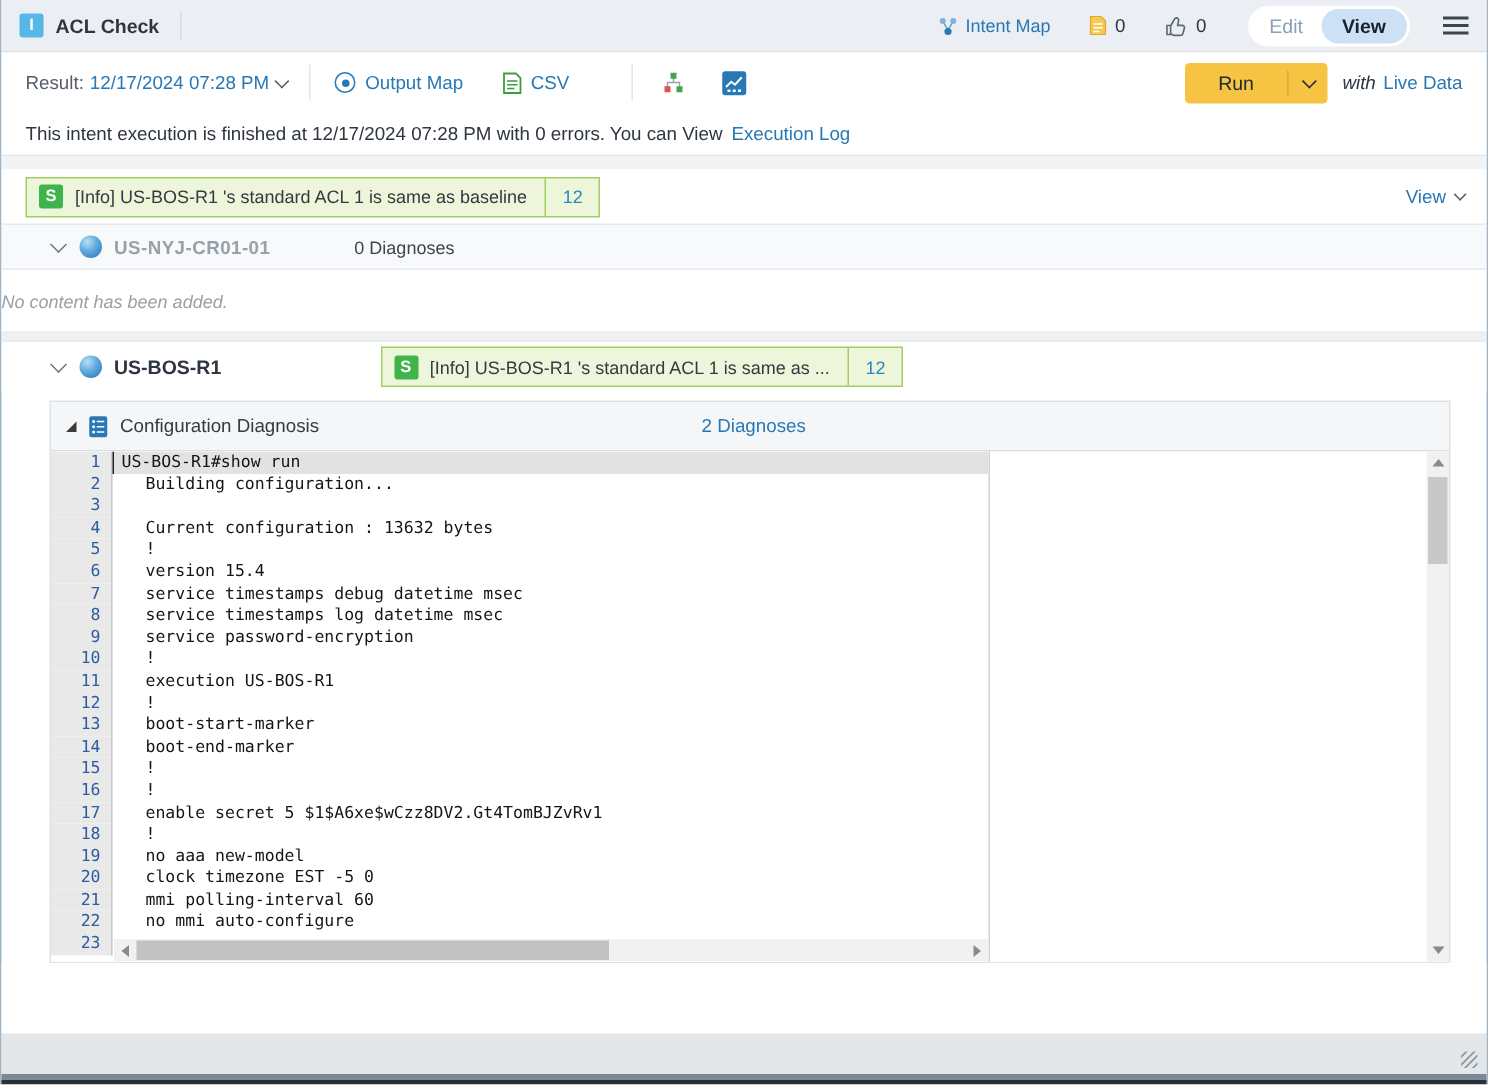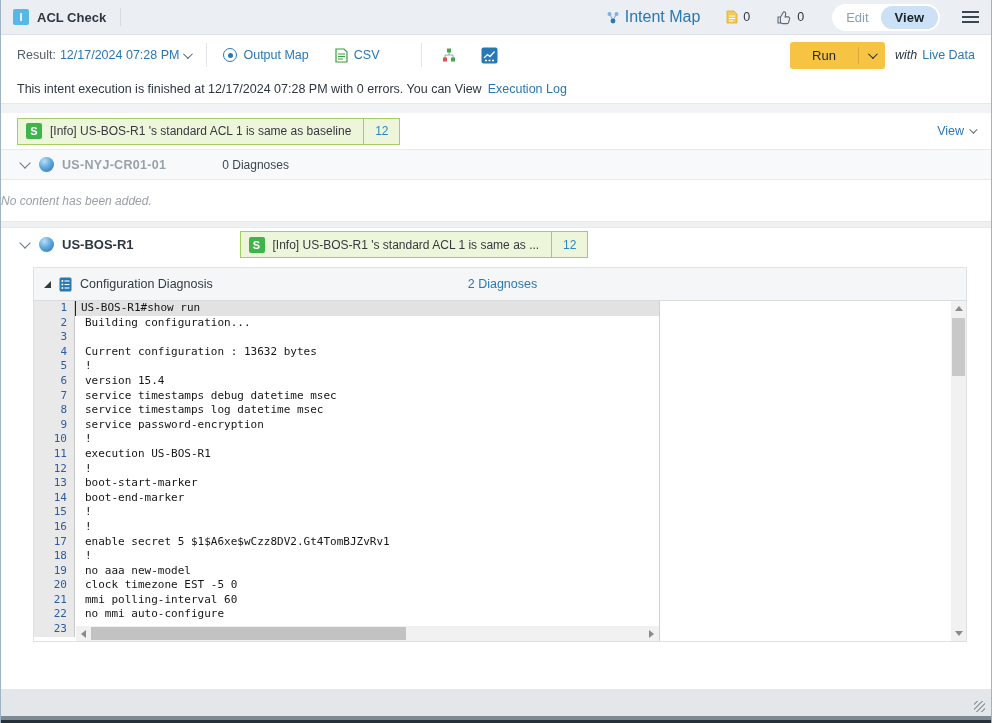--- a/index.html
+++ b/index.html
@@ -17,21 +17,21 @@
   .tb-close { color:#fff; font-size:17px; line-height:17px; font-weight:normal; }
 
   
   .appheader { height:35px; flex:0 0 35px; background:#ebeef2; border-bottom:1px solid #dde1e6;
                display:flex; align-items:center; padding:0 12px; }
   .intent-icon { width:16px; height:16px; background:#57b7e8; border-radius:2px; color:#fff;
                  font-size:11px; font-weight:bold; display:flex; align-items:center; justify-content:center; }
   .intent-name { font-size:13px; font-weight:bold; color:#2e3640; margin-left:8px; }
   .hd-sep { width:1px; height:18px; background:#d6dbe0; margin-left:14px; }
   .hd-right { margin-left:auto; display:flex; align-items:center; }
-  .hd-link { display:flex; align-items:center; gap:5px; color:#2878b4; font-size:16px; cursor:pointer; }
+  .hd-link { display:flex; align-items:center; gap:5px; color:#2878b4; font-size:12px; cursor:pointer; }
   .hd-count { display:flex; align-items:center; gap:5px; margin-left:26px; font-size:12.5px; color:#2e3640; cursor:pointer; }
   .toggle { display:flex; align-items:center; background:#fff; border-radius:14px; padding:2px;
             margin-left:28px; height:27px; }
   .toggle .t-edit { color:#8aa0b4; font-size:13px; padding:3px 12px; cursor:pointer; }
   .toggle .t-view { color:#17222c; font-size:13px; font-weight:bold; background:#cce1f6;
                     border-radius:12px; padding:4px 14px; cursor:pointer; }
   .hamburger { width:17px; margin-left:22px; cursor:pointer; }
   .hamburger div { height:2px; background:#3a4650; margin:3px 0; }
 
   
@@ -72,21 +72,21 @@
   .sev-sq { width:16px; height:16px; background:#3eb44a; border-radius:2px; color:#fff; font-size:11px;
             font-weight:bold; display:flex; align-items:center; justify-content:center; margin:0 8px 0 8px; }
   .gb-text { font-size:12px; color:#333a40; padding-right:12px; white-space:nowrap; }
   .gb-count { border-left:1px solid #a3cf62; align-self:stretch; display:flex; align-items:center;
               justify-content:center; width:36px; color:#2e86c1; font-size:12px; }
   .view-dd { margin-left:auto; display:flex; align-items:center; gap:5px; color:#2878b4;
              font-size:12.5px; cursor:pointer; }
   .view-dd .chev { border-color:#55606a; width:6px; height:6px; }
 
   
-  .devrow { display:flex; align-items:center; padding:0 20px; }
+  .devrow { display:flex; align-items:center; padding:0 34px; }
   .devrow1 { height:31px; flex:0 0 31px; background:#f8f9fb; border-top:1px solid #e7eaed;
              border-bottom:1px solid #e7eaed; }
   .dev-chev { width:8px; height:8px; border-right:1.6px solid #6b7680; border-bottom:1.6px solid #6b7680;
               transform:rotate(45deg); margin-right:10px; margin-top:-4px; cursor:pointer; }
   .sphere { width:15px; height:15px; border-radius:50%;
             background:radial-gradient(circle at 35% 28%, #b8e0f7 0%, #5ea9dd 45%, #2a6fb0 100%);
             margin-right:8px; }
   .dev-name1 { font-size:12.5px; font-weight:bold; color:#97a1aa; letter-spacing:.3px; }
   .dev-diag { font-size:12px; color:#3c4650; margin-left:56px; }
   .nocontent { height:42px; flex:0 0 42px; display:flex; align-items:center; padding:0 0;
@@ -106,21 +106,21 @@
   .panel-title { font-size:12.5px; color:#333a40; }
   .diag-link { color:#2878b4; font-size:12.5px; margin-left:255px; cursor:pointer; }
   .panel-body { display:flex; height:341px; border-top:1px solid #dadde0; background:#fff; }
 
   .codebox { width:626px; flex:0 0 626px; position:relative; border-right:1px solid #cfd2d5;
              overflow:hidden; background:#fff; }
   .cl { display:flex; height:14.6px; line-height:14.6px; font-family:"DejaVu Sans Mono", monospace;
         font-size:11px; }
   .cl .num { width:41px; flex:0 0 41px; background:#e9e9e9; border-right:1px solid #c8c8c8;
              color:#2e5c9e; text-align:right; padding-right:7px; }
-  .cl .txt { flex:1; padding-left:10px; white-space:pre; color:#151515; }
+  .cl .txt { flex:1; padding-left:22px; white-space:pre; color:#151515; }
   .cl.active .txt { background:#e2e2e2; border-left:1px solid #222; padding-left:5px; }
   .hscroll { position:absolute; left:42px; right:0; bottom:0; height:15px; background:#f1f1f1;
              display:flex; align-items:center; }
   .sb-arrow { width:15px; height:15px; flex:0 0 15px; display:flex; align-items:center; justify-content:center; cursor:pointer; }
   .arr-l { width:0; height:0; border-right:5px solid #8a8a8a; border-top:4px solid transparent; border-bottom:4px solid transparent; }
   .arr-r { width:0; height:0; border-left:5px solid #8a8a8a; border-top:4px solid transparent; border-bottom:4px solid transparent; }
   .arr-u { width:0; height:0; border-bottom:5px solid #8a8a8a; border-left:4px solid transparent; border-right:4px solid transparent; }
   .arr-d { width:0; height:0; border-top:5px solid #8a8a8a; border-left:4px solid transparent; border-right:4px solid transparent; }
   .h-track { flex:1; height:100%; position:relative; }
   .h-thumb { position:absolute; left:0; top:1px; height:13px; width:57%; background:#c2c2c2; cursor:pointer; }

